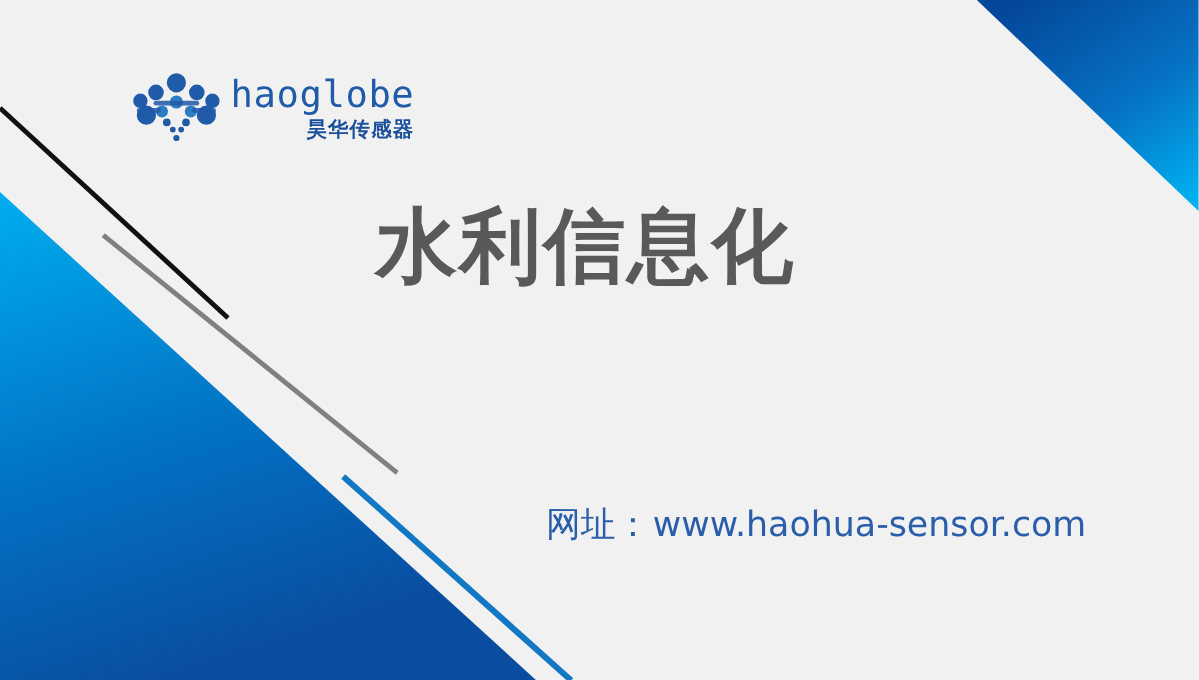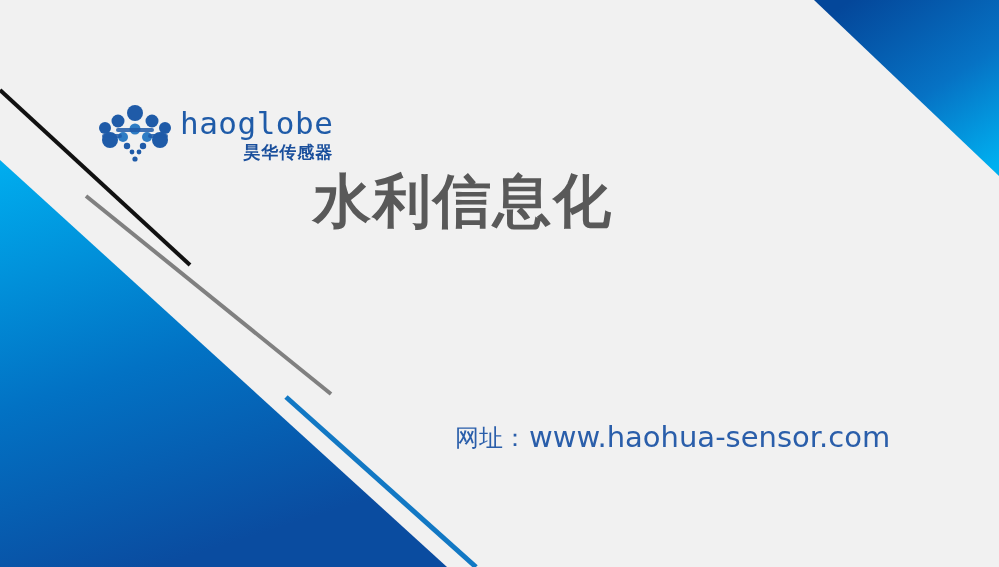--- a/index.html
+++ b/index.html
@@ -21,27 +21,26 @@
     position: absolute;
     left: 0; top: 0;
     width: 999px;
     height: 567px;
     pointer-events: none;
   }
 
   
   .logo-block {
     position: absolute;
-    left: 96px;
+    left: 108px;
     top: 55px;
     width: 230px;
     height: 70px;
     display: flex;
     align-items: center;
-    margin-top: 44px;
   }
   .logo-mark {
     width: 78px;
     height: 60px;
     flex: 0 0 auto;
   }
   .logo-text {
     margin-left: 6px;
     display: flex;
     flex-direction: column;
@@ -65,39 +64,39 @@
     margin-top: 5px;
     letter-spacing: 1px;
   }
 
   
   .title-line {
     position: absolute;
     font-family: "DejaVu Sans", "Liberation Sans", sans-serif;
     font-weight: bold;
     color: #595959;
-    font-size: 58px;
+    font-size: 68px;
     letter-spacing: 2px;
     line-height: 1;
     white-space: nowrap;
   }
   #title-line-1 { left: 313px; top: 172px; }
   #title-line-2 { left: 447px; top: 266px; }
 
   
   .url-line {
     position: absolute;
     left: 455px;
     top: 423px;
     white-space: nowrap;
     line-height: 1;
   }
   .url-label {
     font-family: "DejaVu Sans", "Liberation Sans", sans-serif;
-    font-size: 24px;
+    font-size: 29px;
     color: #2a5eaa;
     vertical-align: middle;
   }
   .url-value {
     font-family: "DejaVu Sans", "Liberation Sans", sans-serif;
     font-size: 29px;
     color: #2a5eaa;
     vertical-align: middle;
     margin-left: 2px;
   }

